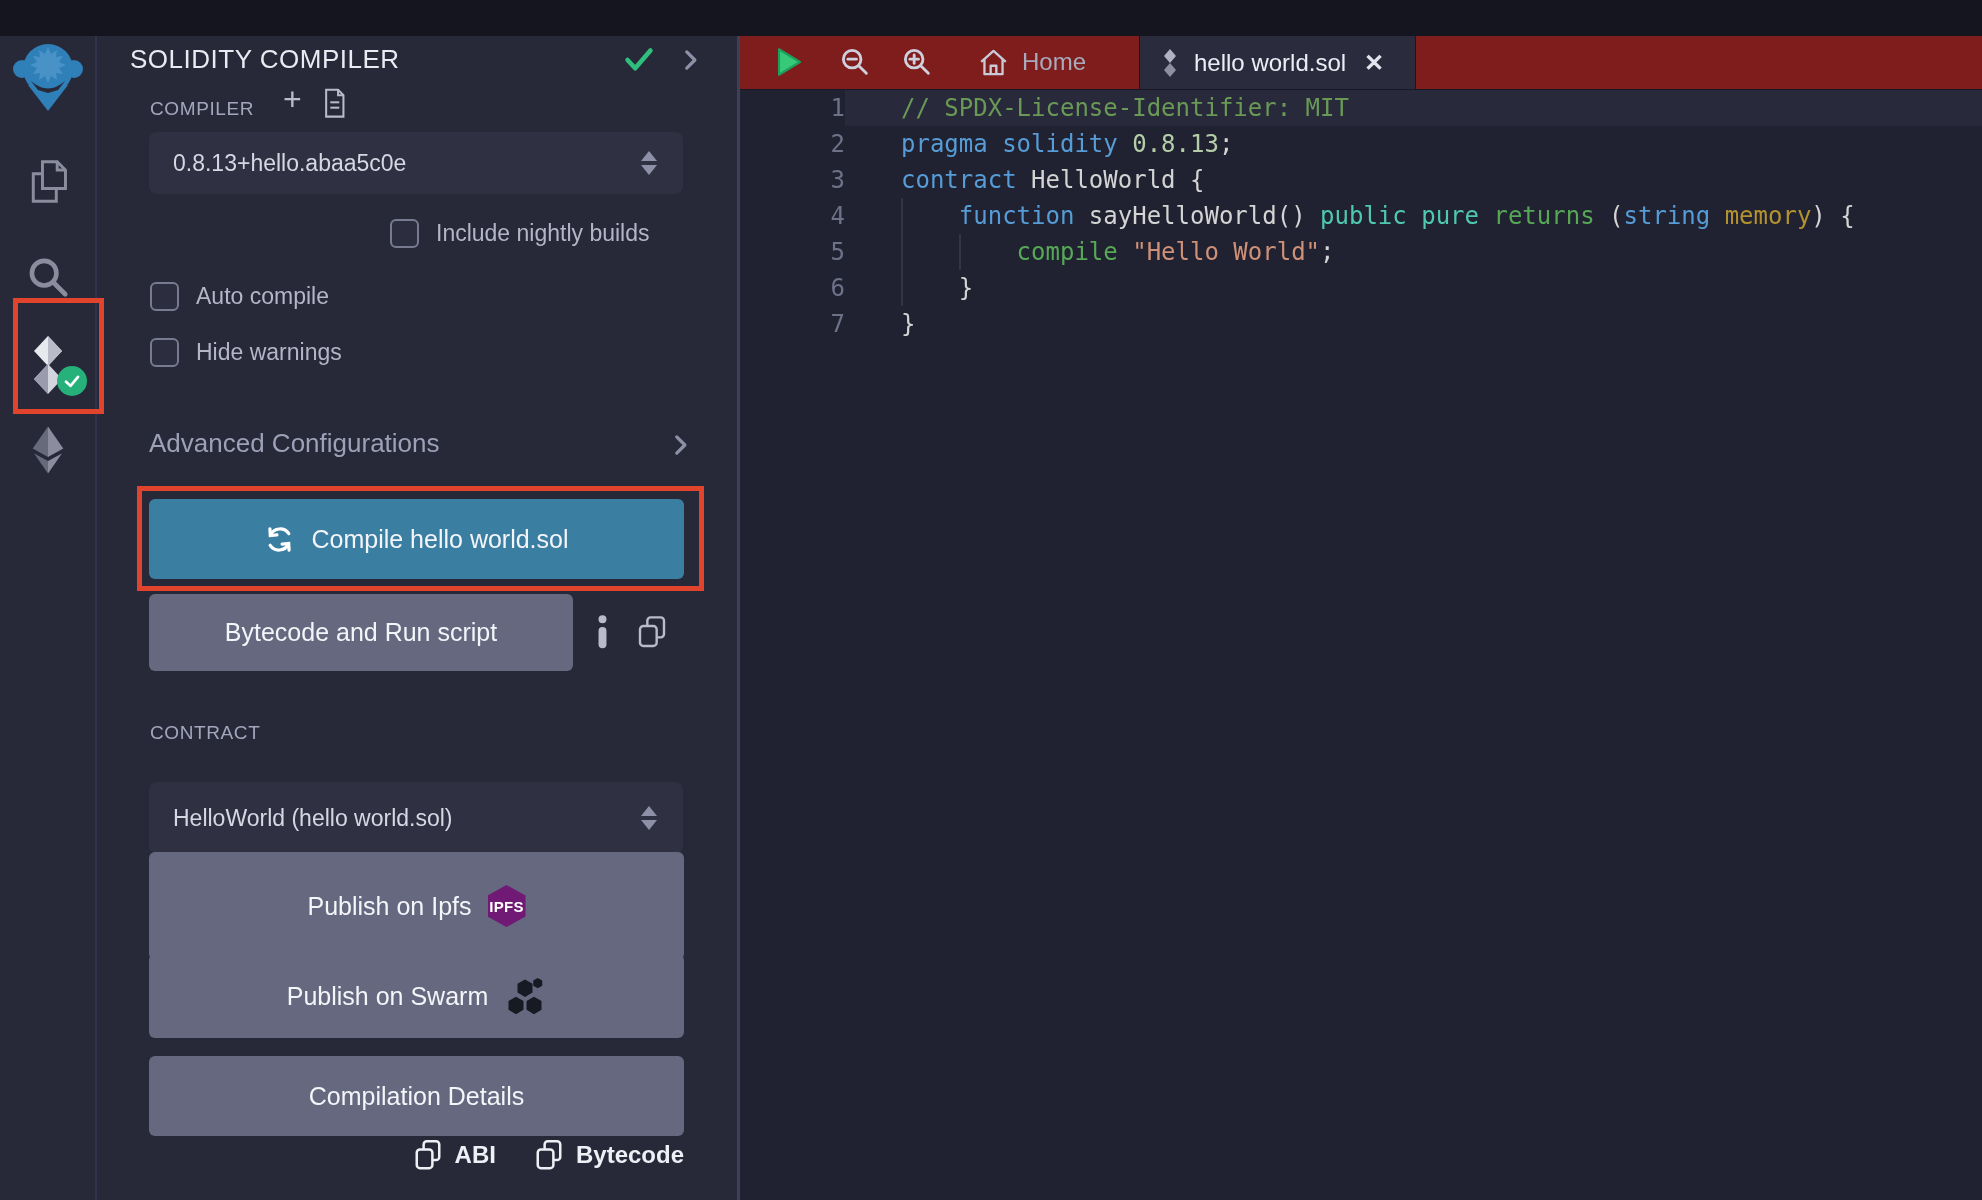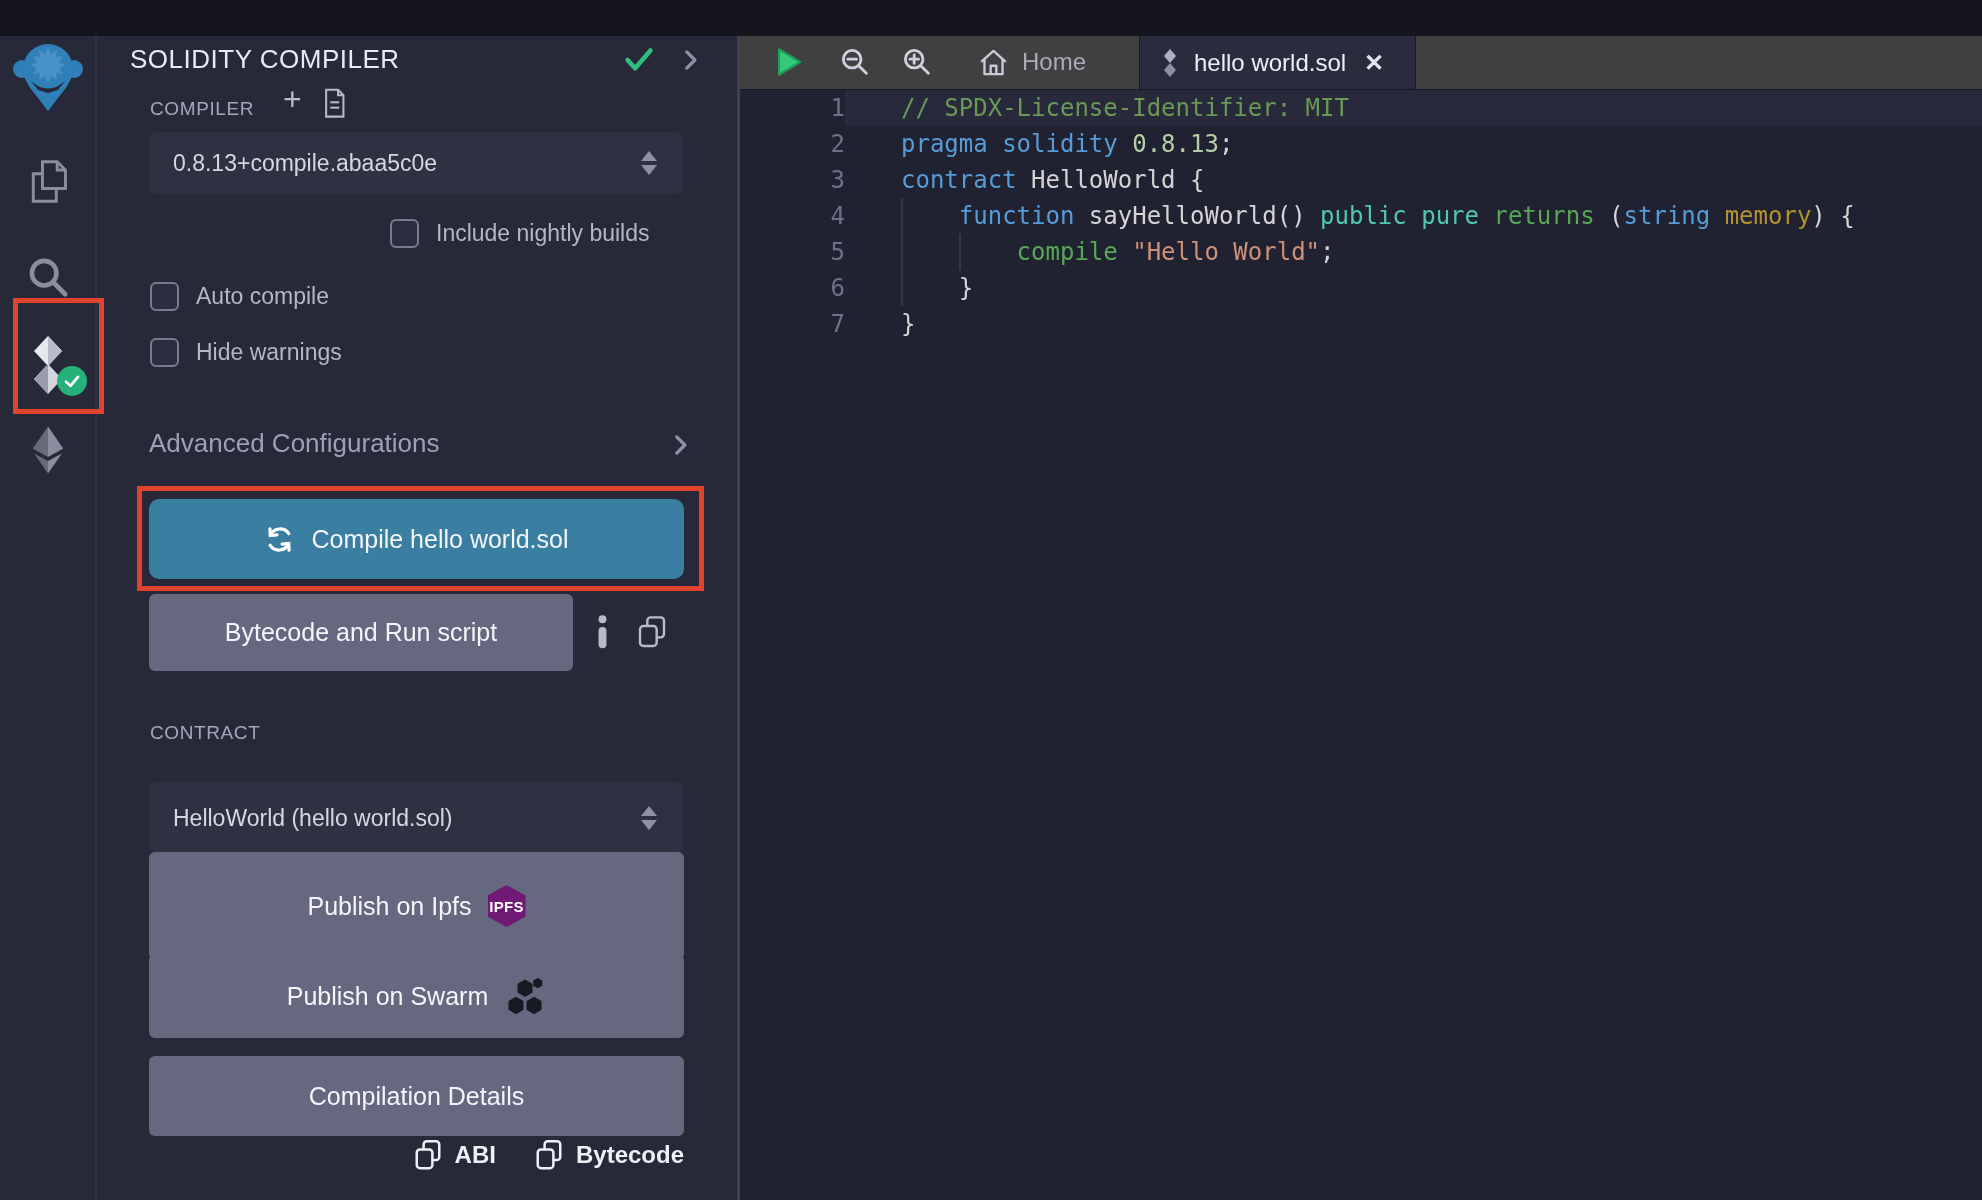--- a/index.html
+++ b/index.html
@@ -27,32 +27,32 @@
   .sel-arrows{display:flex;flex-direction:column;gap:4px;margin-right:26px;}
   .tri-up{width:0;height:0;border-left:8px solid transparent;border-right:8px solid transparent;border-bottom:10px solid #8d90a6;}
   .tri-dn{width:0;height:0;border-left:8px solid transparent;border-right:8px solid transparent;border-top:10px solid #8d90a6;}
   .chk-row{position:absolute;display:flex;align-items:center;gap:17px;}
   .chk{width:29px;height:29px;border:2px solid #787b90;border-radius:6px;background:#2c2e40;box-sizing:border-box;cursor:pointer;}
   .chk-label{font-size:23px;color:#b4b6c8;}
   .adv-label{position:absolute;left:52px;top:392px;font-size:26px;color:#9da0b6;}
   .adv-chevron{position:absolute;left:570px;top:396px;}
   .btn{position:absolute;left:52px;width:535px;border-radius:6px;display:flex;align-items:center;justify-content:center;
        gap:16px;font-size:25px;font-weight:500;color:#f4f5f9;cursor:pointer;box-sizing:border-box;}
-  .btn-blue{background:#3a7ea2;border-radius:10px;}
+  .btn-blue{background:#3a7ea2;}
   .btn-gray{background:#65687f;}
   .inline-icons{position:absolute;display:flex;align-items:center;gap:26px;}
   .ipfs-badge{width:38px;height:42px;background:#701a75;display:flex;align-items:center;justify-content:center;
               clip-path:polygon(50% 0,100% 25%,100% 75%,50% 100%,0 75%,0 25%);
               font-size:15px;font-weight:700;color:#fff;letter-spacing:.3px;}
   .abi-row{position:absolute;left:52px;top:1102px;width:535px;display:flex;justify-content:flex-end;gap:38px;align-items:center;}
   .abi-item{display:flex;align-items:center;gap:12px;font-size:24px;font-weight:700;color:#eef0f6;cursor:pointer;}
 
   
   .editor{position:absolute;left:737px;top:0;right:0;height:100%;background:#212231;border-left:3px solid #3e4056;box-sizing:border-box;}
-  .tabbar{position:absolute;left:0;top:0;right:0;height:53px;background:#404040;border-bottom:1px solid #171825;}
+  .tabbar{position:absolute;left:0;top:0;right:0;height:53px;background:#7f1d1d;border-bottom:1px solid #171825;}
   .tb-icon{position:absolute;top:0;height:52px;display:flex;align-items:center;cursor:pointer;}
   .tab-home{position:absolute;left:228px;top:0;height:52px;display:flex;align-items:center;gap:13px;
             padding:0 10px;color:#a9abbd;font-size:24px;cursor:pointer;}
   .tab-active{position:absolute;left:399px;top:0;width:277px;height:53px;background:#2a2c3e;
               border-left:1px solid #171825;border-right:1px solid #171825;box-sizing:border-box;
               display:flex;align-items:center;gap:14px;padding:0 20px;cursor:pointer;}
   .tab-active .tab-label{font-size:24px;color:#eceef5;white-space:nowrap;}
   .tab-close{font-size:24px;font-weight:700;color:#e3e5ee;margin-left:4px;}
   .code-wrap{position:absolute;left:0;top:53px;right:0;bottom:0;font-family:"DejaVu Sans Mono",monospace;font-size:24px;}
   .cur-line{position:absolute;left:105px;right:0;top:1px;height:36px;background:#282a3c;}
@@ -145,21 +145,21 @@
     <div class="doc-icon">
       <svg width="27" height="31" viewBox="0 0 22 26" fill="none" stroke="#b9bbcb" stroke-width="1.7">
         <path d="M4 1.5 h10 l4.5 4.5 v18 h-14.5 Z"></path>
         <path d="M14 1.5 v4.5 h4.5"></path>
         <line x1="7.5" y1="12" x2="15" y2="12"></line>
         <line x1="7.5" y1="16.5" x2="15" y2="16.5"></line>
       </svg>
     </div>
 
     <div class="select" style="top:96px;height:62px;">
-      <div class="sel-text">0.8.13+compile.abaa5c0e</div>
+      <div class="sel-text">0.8.13+hello.abaa5c0e</div>
       <div class="sel-arrows">
           <div class="tri-up"></div>
           <div class="tri-dn"></div>
         </div>
     </div>
 
     <div class="chk-row" style="left:293px;top:183px;">
       <div class="chk"></div>
       <div class="chk-label">Include nightly builds</div>
     </div>

